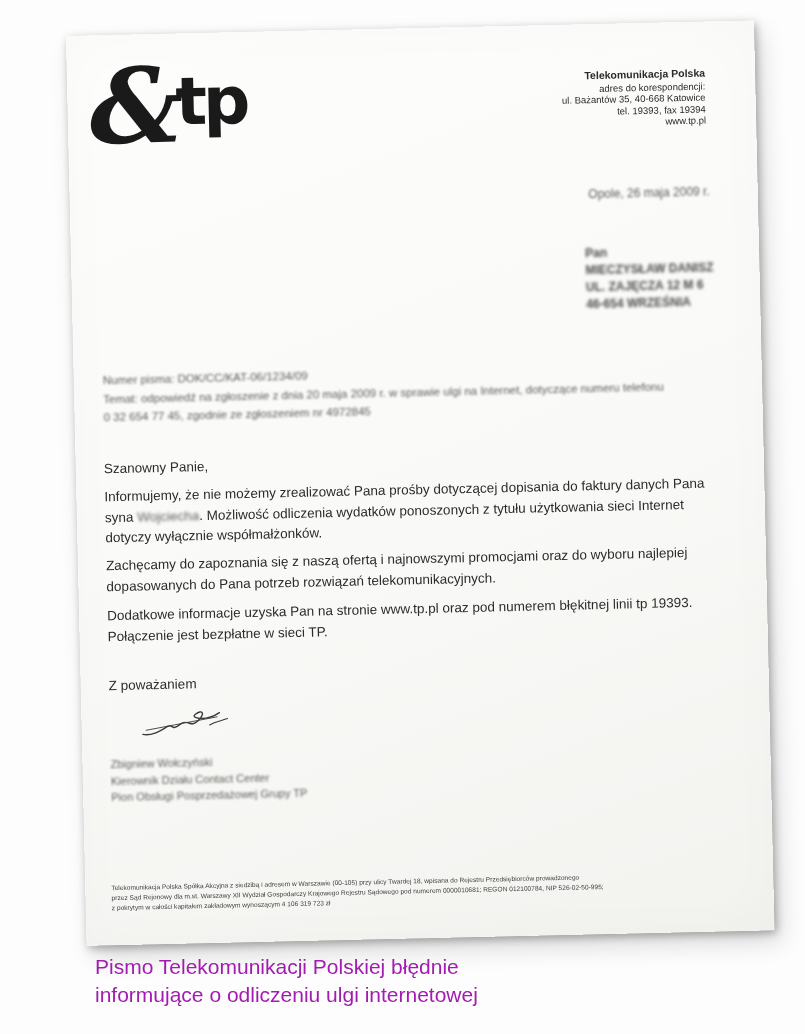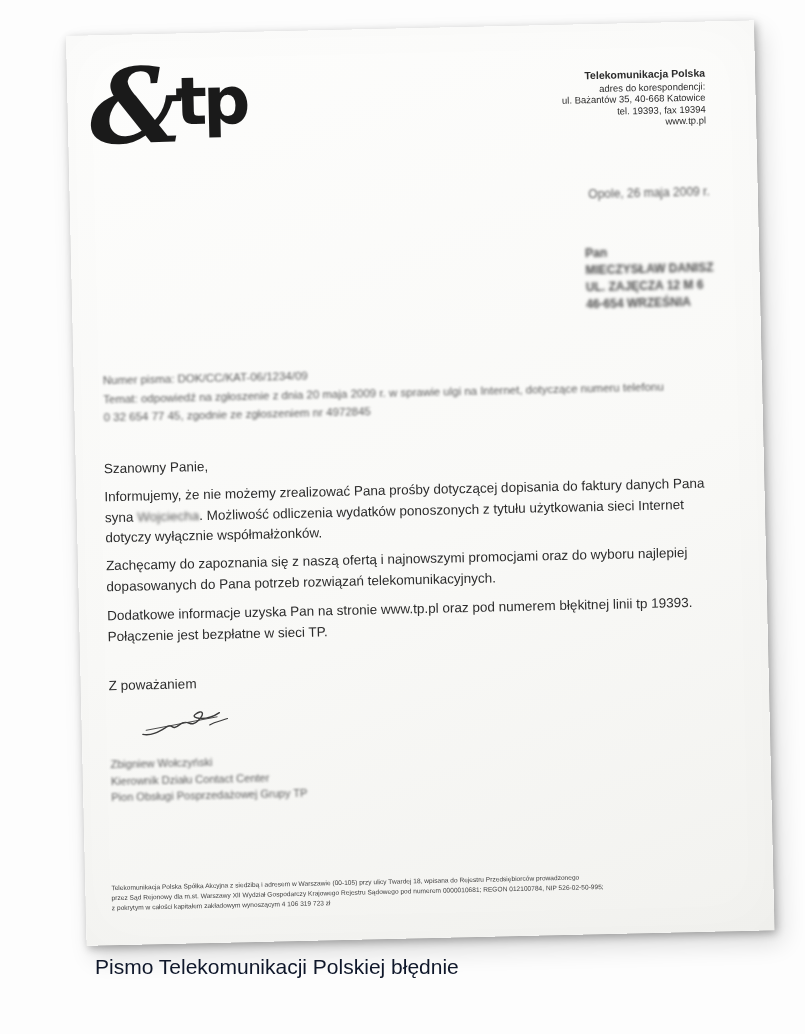--- a/index.html
+++ b/index.html
@@ -36,21 +36,21 @@
   .reference { position:absolute; top:336px; left:29px; width:632px; font-size:11.5px; line-height:18.5px; }
   .salutation { position:absolute; top:426px; left:28px; font-size:13.5px; color:#2c2c2c; }
   .para { position:absolute; left:28px; width:604px; font-size:13.5px; line-height:20.5px; color:#2c2c2c; }
   .p1 { top:452px; }
   .p2 { top:521px; }
   .p3 { top:571px; }
   .closing { position:absolute; top:643px; left:28px; font-size:13.5px; color:#2c2c2c; }
   .signature { position:absolute; top:670px; left:58px; }
   .signer { position:absolute; top:721px; left:28px; font-size:11px; line-height:16.5px; }
   .footer { position:absolute; top:848px; left:26px; width:600px; font-size:6.6px; line-height:10px; color:#3f3f3f; }
-  .caption { position:absolute; left:95px; top:953px; font-size:21px; line-height:28px; color:#0f172a; }
+  .caption { position:absolute; left:95px; top:953px; font-size:21px; line-height:28px; color:#a21caf; }
 </style>
 </head>
 <body>
 
 <div class="paper">
 
   <div class="logo">
     <span class="logo-amp">&amp;</span>
     <span class="logo-tp">tp</span>
   </div>
@@ -105,13 +105,14 @@
   <div class="footer">
     <div>Telekomunikacja Polska Spółka Akcyjna z siedzibą i adresem w Warszawie (00-105) przy ulicy Twardej 18, wpisana do Rejestru Przedsiębiorców prowadzonego</div>
     <div>przez Sąd Rejonowy dla m.st. Warszawy XII Wydział Gospodarczy Krajowego Rejestru Sądowego pod numerem 0000010681; REGON 012100784, NIP 526-02-50-995;</div>
     <div>z pokrytym w całości kapitałem zakładowym wynoszącym 4 106 319 723 zł</div>
   </div>
 
 </div>
 
 <div class="caption">
   <div>Pismo Telekomunikacji Polskiej błędnie</div>
+  <div>informujące o odliczeniu ulgi internetowej</div>
 </div>
 
 </body></html>

